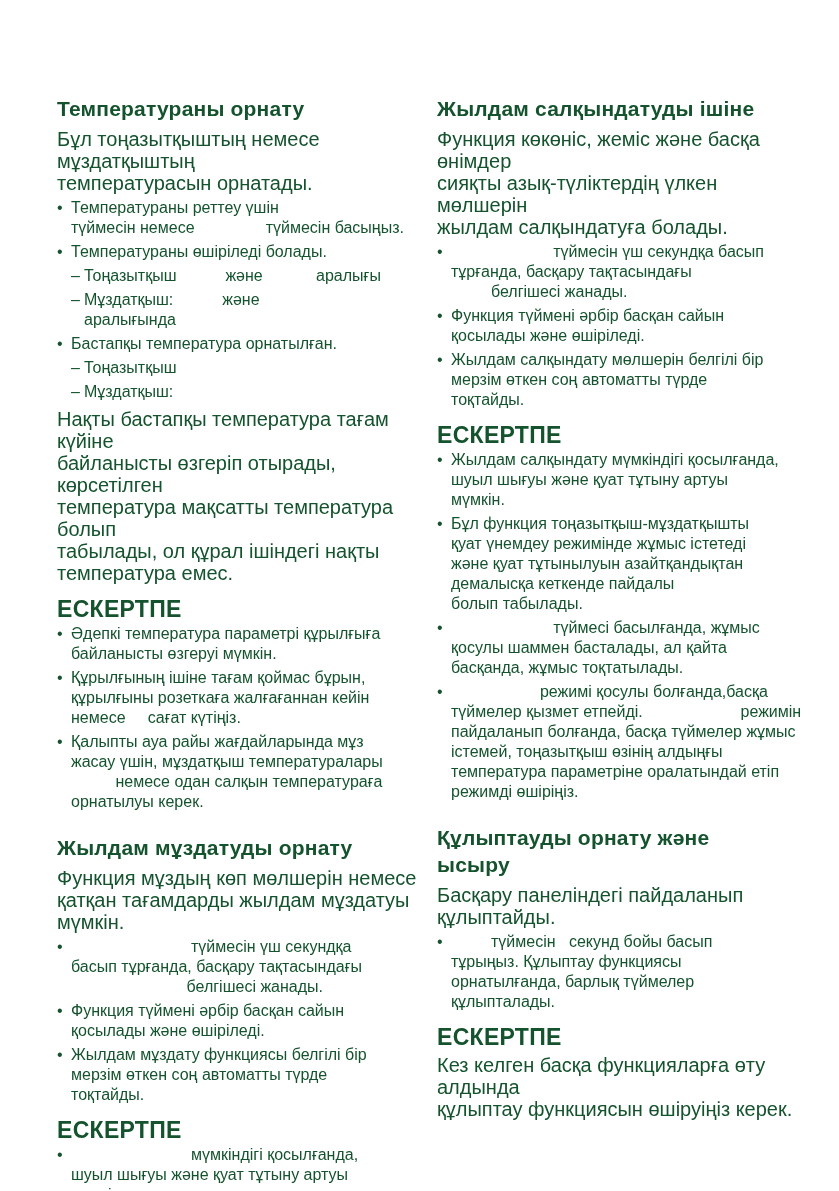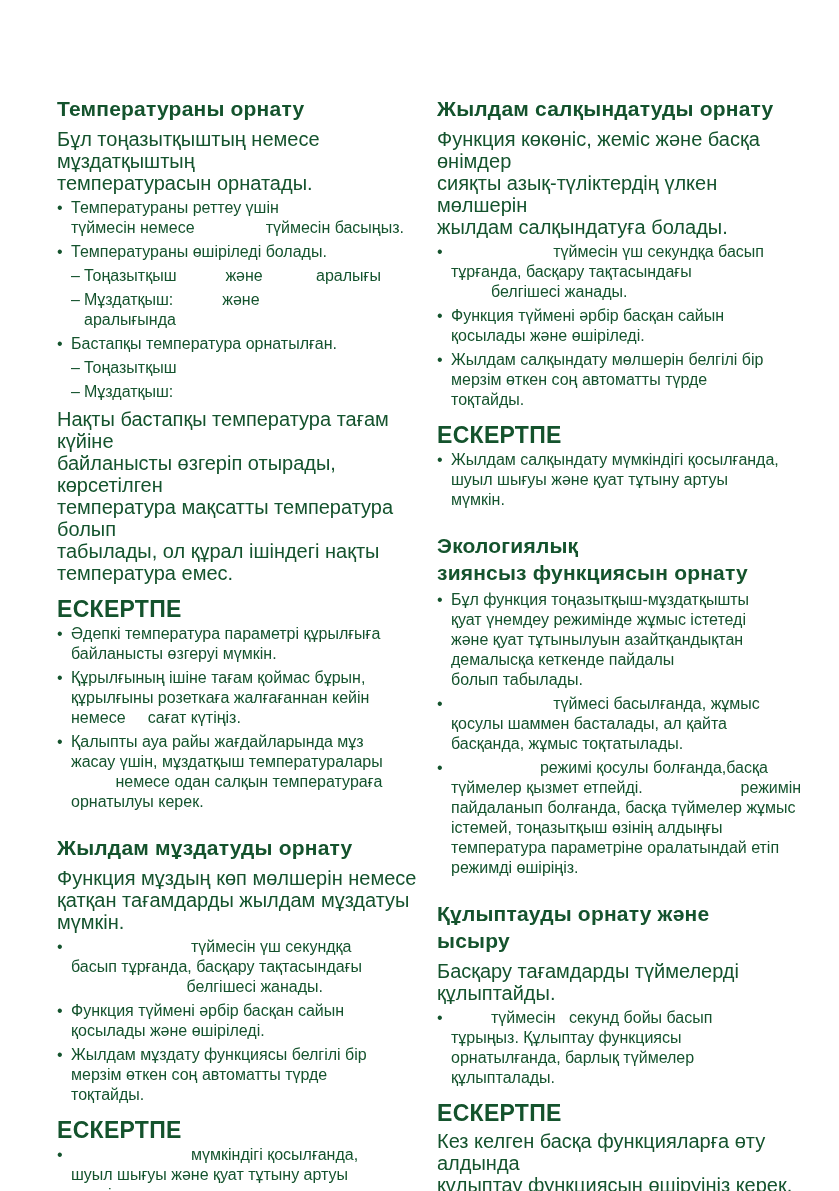--- a/index.html
+++ b/index.html
@@ -152,21 +152,21 @@
         <span class="tx">&nbsp;&nbsp;&nbsp;&nbsp;&nbsp;&nbsp;&nbsp;&nbsp;&nbsp;&nbsp;&nbsp;&nbsp;&nbsp;&nbsp;&nbsp;&nbsp;&nbsp;&nbsp;&nbsp;&nbsp;&nbsp;&nbsp;&nbsp;&nbsp;&nbsp;&nbsp;&nbsp;мүмкіндігі қосылғанда,
 шуыл шығуы және қуат тұтыну артуы
 мүмкін.</span>
       </div>
     </div>
 
   </div>
 
   <div class="col col-right">
 
-    <div class="sec-title first">Жылдам салқындатуды орнату</div>
+    <div class="sec-title first">Жылдам салқындатуды ішіне</div>
     <div class="para">Функция көкөніс, жеміс және басқа өнімдер
 сияқты азық-түліктердің үлкен мөлшерін
 жылдам салқындатуға болады.</div>
     <div class="list">
       <div class="li">
         <span class="mk">•</span>
         <span class="tx">&nbsp;&nbsp;&nbsp;&nbsp;&nbsp;&nbsp;&nbsp;&nbsp;&nbsp;&nbsp;&nbsp;&nbsp;&nbsp;&nbsp;&nbsp;&nbsp;&nbsp;&nbsp;&nbsp;&nbsp;&nbsp;&nbsp;&nbsp;түймесін үш секундқа басып
 тұрғанда, басқару тақтасындағы
 &nbsp;&nbsp;&nbsp;&nbsp;&nbsp;&nbsp;&nbsp;&nbsp;&nbsp;белгішесі жанады.</span>
       </div>
@@ -186,22 +186,20 @@
     <div class="note-title">ЕСКЕРТПЕ</div>
     <div class="list">
       <div class="li">
         <span class="mk">•</span>
         <span class="tx">Жылдам салқындату мүмкіндігі қосылғанда,
 шуыл шығуы және қуат тұтыну артуы
 мүмкін.</span>
       </div>
     </div>
 
-    <div class="sec-title">Экологиялық
-зиянсыз функциясын орнату</div>
     <div class="list">
       <div class="li">
         <span class="mk">•</span>
         <span class="tx">Бұл функция тоңазытқыш-мұздатқышты
 қуат үнемдеу режимінде жұмыс істетеді
 және қуат тұтынылуын азайтқандықтан
 демалысқа кеткенде пайдалы
 болып табылады.</span>
       </div>
       <div class="li">
@@ -216,21 +214,21 @@
 түймелер қызмет етпейді.&nbsp;&nbsp;&nbsp;&nbsp;&nbsp;&nbsp;&nbsp;&nbsp;&nbsp;&nbsp;&nbsp;&nbsp;&nbsp;&nbsp;&nbsp;&nbsp;&nbsp;&nbsp;&nbsp;&nbsp;&nbsp;&nbsp;режимін
 пайдаланып болғанда, басқа түймелер жұмыс
 істемей, тоңазытқыш өзінің алдыңғы
 температура параметріне оралатындай етіп
 режимді өшіріңіз.</span>
       </div>
     </div>
 
     <div class="sec-title">Құлыптауды орнату және
 ысыру</div>
-    <div class="para">Басқару тағамдарды түймелерді құлыптайды.</div>
+    <div class="para">Басқару панеліндегі пайдаланып құлыптайды.</div>
     <div class="list">
       <div class="li">
         <span class="mk">•</span>
         <span class="tx">&nbsp;&nbsp;&nbsp;&nbsp;&nbsp;&nbsp;&nbsp;&nbsp;&nbsp;түймесін&nbsp;&nbsp;&nbsp;секунд бойы басып
 тұрыңыз. Құлыптау функциясы
 орнатылғанда, барлық түймелер
 құлыпталады.</span>
       </div>
     </div>
 

